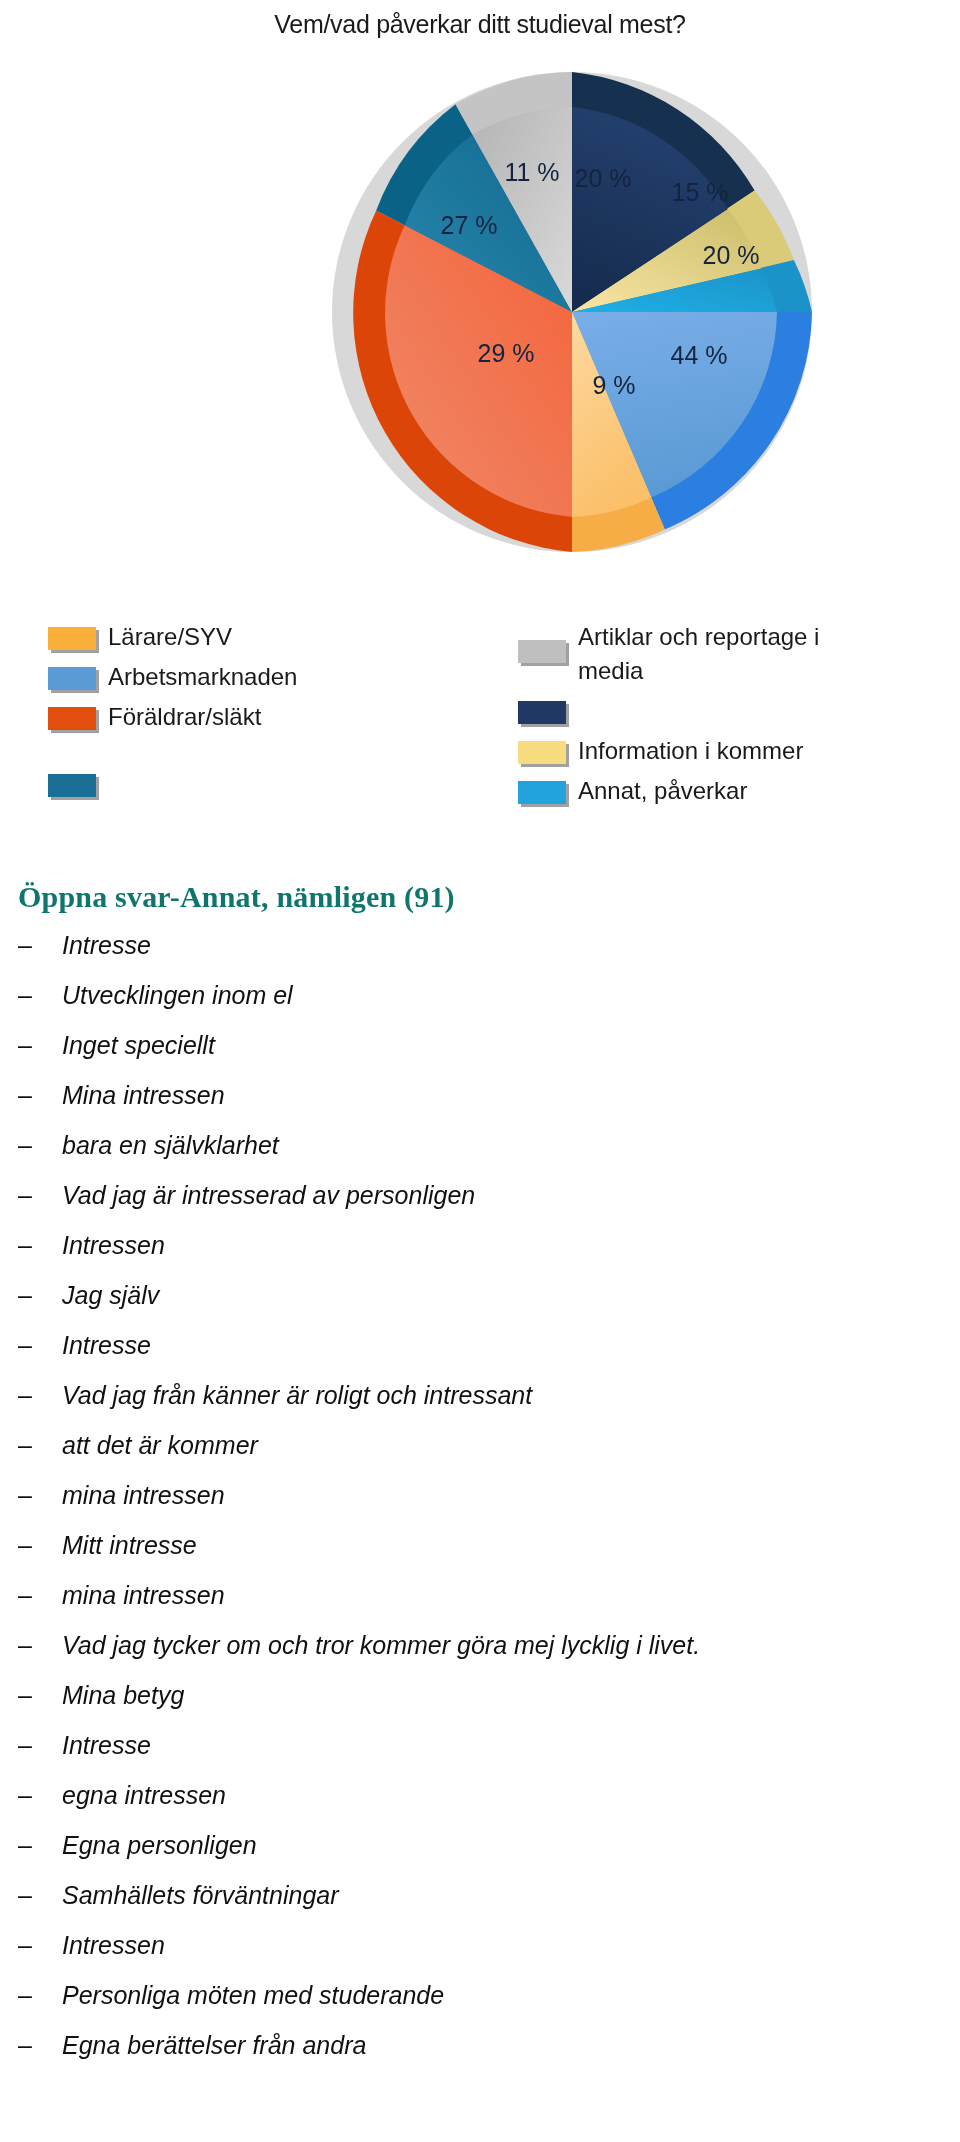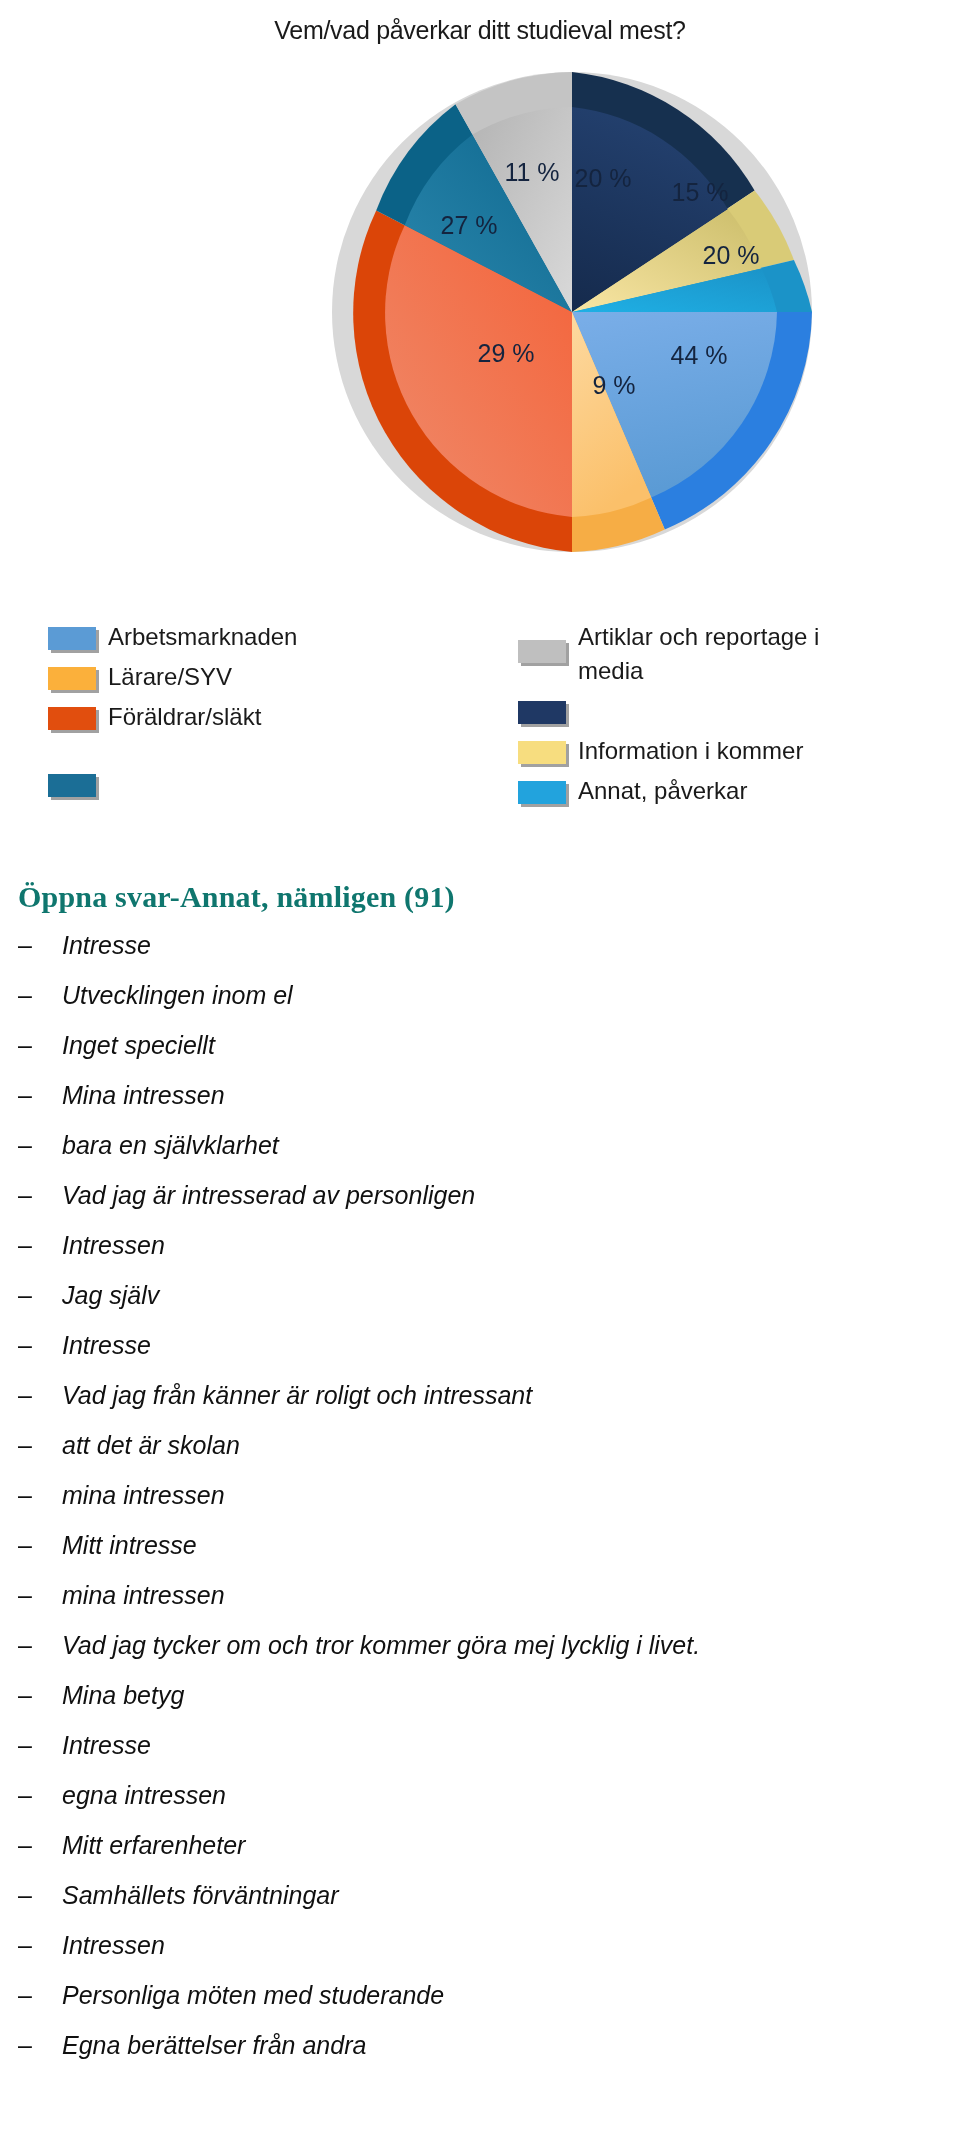--- a/index.html
+++ b/index.html
@@ -18,21 +18,21 @@
   }
 
   
   .chart-block {
     position: relative;
     width: 960px;
     height: 880px;
   }
   .chart-title {
     position: absolute;
-    top: 16px;
+    top: 10px;
     left: 0;
     width: 960px;
     text-align: center;
     font-family: "Liberation Sans", sans-serif;
     font-size: 25px;
     font-weight: 400;
     color: #1a1a1a;
     letter-spacing: -0.3px;
     white-space: nowrap;
   }
@@ -220,26 +220,26 @@
       <text class="pct" x="180" y="293">29 %</text>
       <text class="pct" x="143" y="165">27 %</text>
       <text class="pct" x="206" y="112">11 %</text>
     </svg>
   </div>
 
   <div class="legend">
 
     <div class="legend-col left">
       <div class="legend-item">
+        <span class="swatch" style="background:#fbb03b"></span>
+        <span class="legend-label">Lärare/SYV</span>
+      </div>
+      <div class="legend-item">
         <span class="swatch" style="background:#5b9bd5"></span>
         <span class="legend-label">Arbetsmarknaden</span>
-      </div>
-      <div class="legend-item">
-        <span class="swatch" style="background:#fbb03b"></span>
-        <span class="legend-label">Lärare/SYV</span>
       </div>
       <div class="legend-item">
         <span class="swatch" style="background:#e14e0e"></span>
         <span class="legend-label">Föräldrar/släkt</span>
       </div>
       <div class="legend-item two-line">
         <span class="swatch" style="background:#1b6e96"></span>
       </div>
     </div>
 
@@ -303,21 +303,21 @@
       <li class="answer-item">
         <span class="dash">–</span>
         <span class="answer-text">Intresse</span>
       </li>
       <li class="answer-item">
         <span class="dash">–</span>
         <span class="answer-text">Vad jag från känner är roligt och intressant</span>
       </li>
       <li class="answer-item">
         <span class="dash">–</span>
-        <span class="answer-text">att det är skolan</span>
+        <span class="answer-text">att det är kommer</span>
       </li>
       <li class="answer-item">
         <span class="dash">–</span>
         <span class="answer-text">mina intressen</span>
       </li>
       <li class="answer-item">
         <span class="dash">–</span>
         <span class="answer-text">Mitt intresse</span>
       </li>
       <li class="answer-item">
@@ -335,21 +335,21 @@
       <li class="answer-item">
         <span class="dash">–</span>
         <span class="answer-text">Intresse</span>
       </li>
       <li class="answer-item">
         <span class="dash">–</span>
         <span class="answer-text">egna intressen</span>
       </li>
       <li class="answer-item">
         <span class="dash">–</span>
-        <span class="answer-text">Mitt erfarenheter</span>
+        <span class="answer-text">Egna personligen</span>
       </li>
       <li class="answer-item">
         <span class="dash">–</span>
         <span class="answer-text">Samhällets förväntningar</span>
       </li>
       <li class="answer-item">
         <span class="dash">–</span>
         <span class="answer-text">Intressen</span>
       </li>
       <li class="answer-item">

